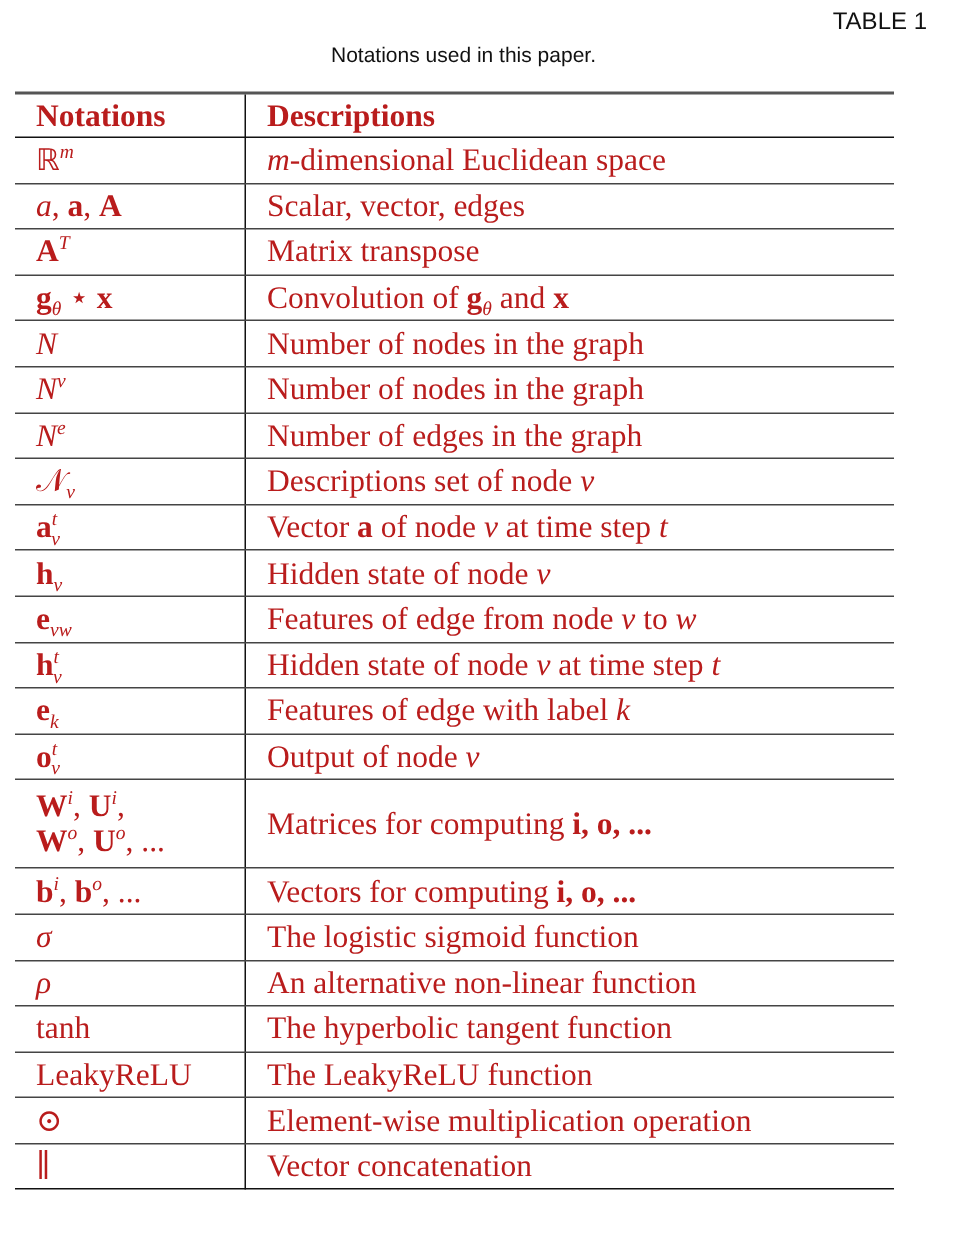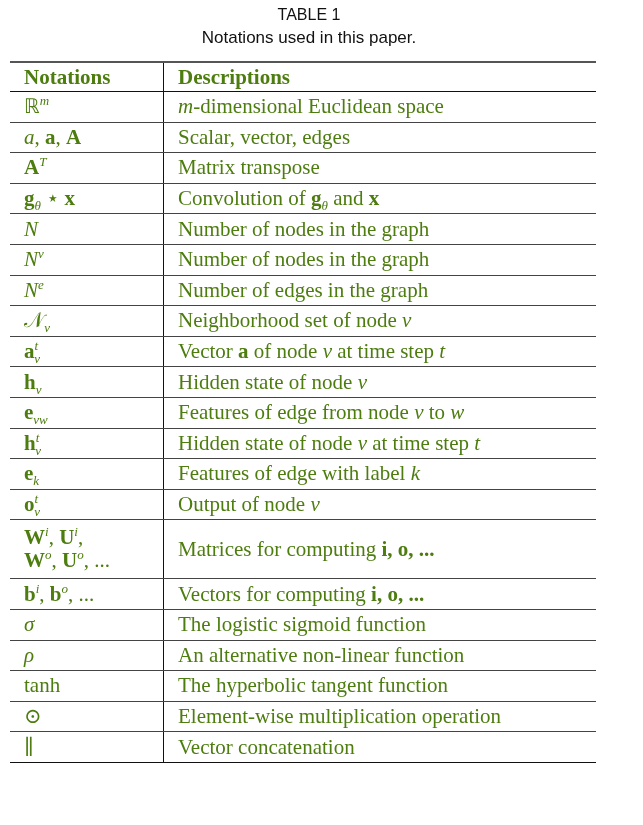--- a/index.html
+++ b/index.html
@@ -1,27 +1,27 @@
 <!DOCTYPE html>
 <html><head>
 <meta charset="utf-8">
 <style>
   html, body { margin: 0; padding: 0; background: #ffffff; }
   body { width: 643px; height: 825px; position: relative; overflow: hidden; }
   .caption {
     position: absolute; left: 0; width: 618px; text-align: center;
     font-family: "Liberation Sans", "DejaVu Sans", sans-serif; color: #111;
   }
-  .cap1 { top: 6px; font-size: 16px; }
-  .cap2 { top: 28px; font-size: 17px; }
+  .cap1 { top: 6px; font-size: 16px; text-align: right; }
+  .cap2 { top: 28px; font-size: 14px; }
   table.notation {
     position: absolute; left: 10px; top: 61px; width: 586px;
     border-collapse: collapse;
     font-family: "Liberation Serif", "DejaVu Serif", serif;
-    color: #4d7c0f; font-size: 21px;
+    color: #b91c1c; font-size: 21px;
   }
   table.notation td, table.notation th {
     padding: 0 0 0 14px; height: 29.6px; line-height: 27px; vertical-align: middle;
     border-bottom: 1.5px solid #444; text-align: left; white-space: nowrap;
   }
   table.notation tr:first-child th { border-top: 2px solid #555; }
   table.notation th { font-weight: bold; height: 28px; border-bottom: 1.5px solid #111; }
   table.notation td.col1, table.notation th.col1 { width: 139px; border-right: 1.5px solid #111; }
   table.notation td.col2, table.notation th.col2 { padding-left: 14px; }
   table.notation tr.tall td { height: 58px; line-height: 23px; }
@@ -75,21 +75,21 @@
     <td class="col2">Number of nodes in the graph</td>
   </tr>
 
   <tr>
     <td class="col1"><span class="m">N</span><sup class="m">e</sup></td>
     <td class="col2">Number of edges in the graph</td>
   </tr>
 
   <tr>
     <td class="col1"><span>𝒩</span><sub class="m">v</sub></td>
-    <td class="col2"><span>Neighborhood set of node </span><span class="m">v</span></td>
+    <td class="col2"><span>Descriptions set of node </span><span class="m">v</span></td>
   </tr>
 
   <tr>
     <td class="col1"><span class="b">a</span><sup class="m">t</sup><sub class="m" style="margin-left:-4px">v</sub></td>
     <td class="col2"><span>Vector </span><span class="b">a</span><span> of node </span><span class="m">v</span><span> at time step </span><span class="m">t</span></td>
   </tr>
 
   <tr>
     <td class="col1"><span class="b">h</span><sub class="m">v</sub></td>
     <td class="col2"><span>Hidden state of node </span><span class="m">v</span></td>
@@ -133,20 +133,24 @@
   <tr>
     <td class="col1"><span class="m">ρ</span></td>
     <td class="col2">An alternative non-linear function</td>
   </tr>
 
   <tr>
     <td class="col1">tanh</td>
     <td class="col2">The hyperbolic tangent function</td>
   </tr>
 
+  <tr>
+    <td class="col1">LeakyReLU</td>
+    <td class="col2">The LeakyReLU function</td>
+  </tr>
 
   <tr>
     <td class="col1"><span>⊙</span></td>
     <td class="col2">Element-wise multiplication operation</td>
   </tr>
 
   <tr>
     <td class="col1"><span>∥</span></td>
     <td class="col2">Vector concatenation</td>
   </tr>

